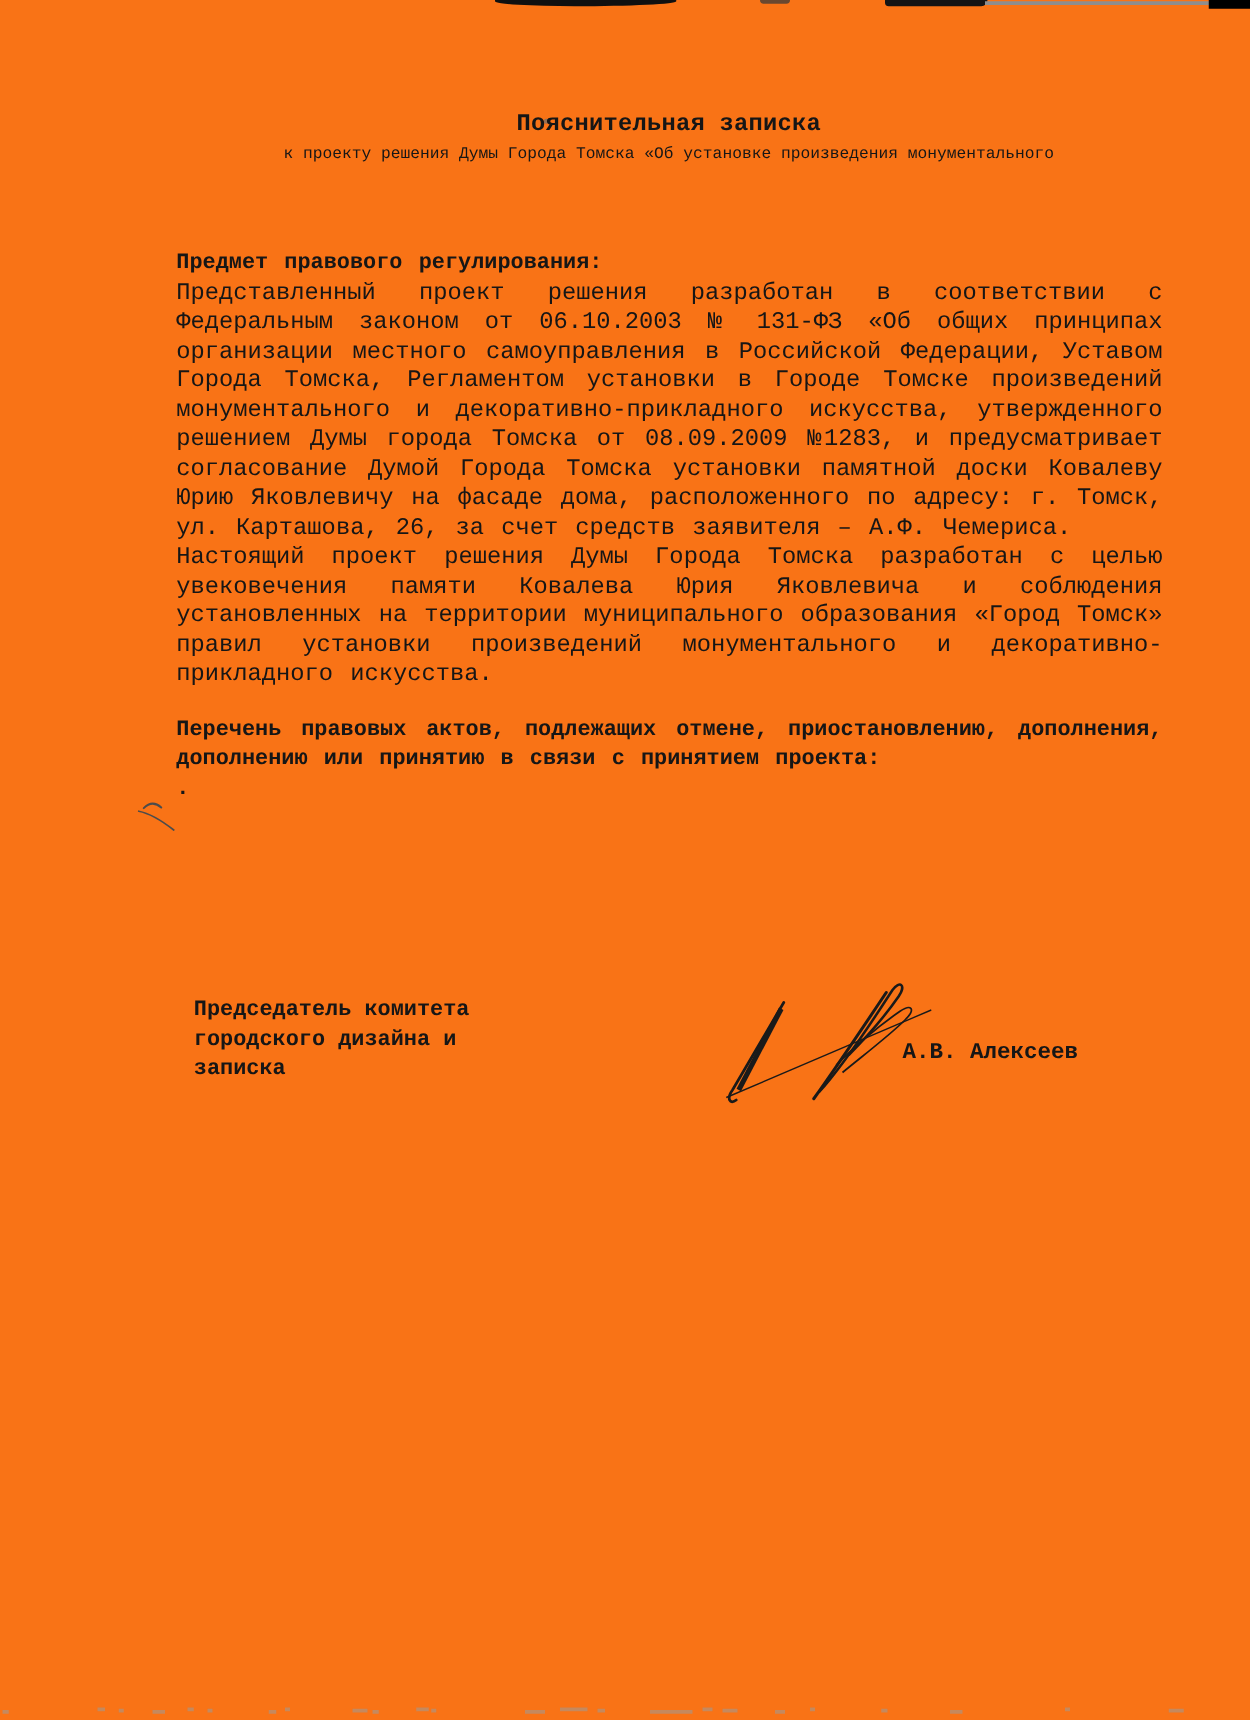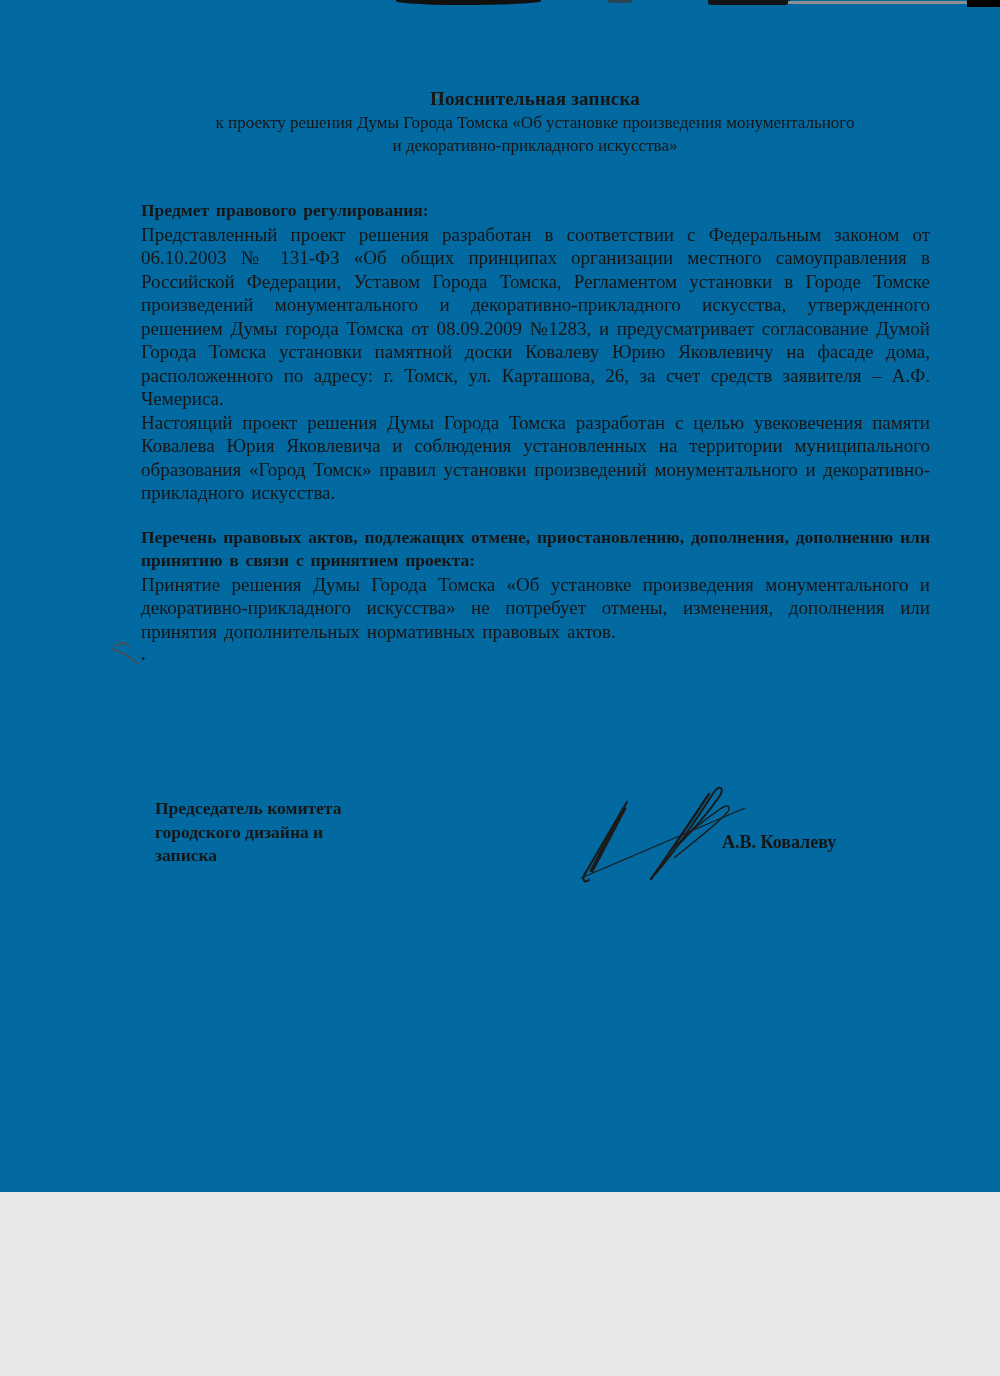--- a/index.html
+++ b/index.html
@@ -1,38 +1,38 @@
 <!DOCTYPE html>
 <html lang="ru"><head>
 <meta charset="utf-8">
 <style>
   html,body{margin:0;padding:0;background:#e8e8e8;}
   .page{
     position:relative;
-    width:1000px;height:1192px;
+    width:1000px;height:1376px;
     margin:0 auto;
-    background:#0369a1;
-    font-family:Liberation Serif, serif;
+    background:#f97316;
+    font-family:Liberation Mono, monospace;
     color:#161616;
     overflow:hidden;
   }
   
   .header{
     position:absolute;left:140px;top:87px;width:790px;
     text-align:center;
   }
   .doc-title{
     margin:0;
     font-size:19px;font-weight:bold;
     line-height:24px;
     letter-spacing:.2px;
   }
   .doc-subtitle{
     margin:0;
-    font-size:17px;font-weight:normal;
+    font-size:13px;font-weight:normal;
     line-height:23px;
   }
   
   .content{
     position:absolute;left:141px;top:199px;width:789px;
   }
   .sec-heading{
     margin:0;
     font-size:17.5px;font-weight:bold;
     line-height:23.5px;
@@ -83,31 +83,29 @@
   <div class="art top-blob1"></div>
   <div class="art top-blob2"></div>
   <div class="art top-blob3"></div>
   <div class="art top-grayline"></div>
   <div class="art top-corner"></div>
   <div class="art title-dot"></div>
 
   <div class="header">
     <h1 class="doc-title">Пояснительная записка</h1>
     <p class="doc-subtitle">к проекту решения Думы Города Томска «Об установке  произведения монументального</p>
-    <p class="doc-subtitle">и декоративно-прикладного искусства»</p>
   </div>
 
   <div class="content">
     <h2 class="sec-heading">Предмет правового регулирования:</h2>
     <p class="sec-body">Представленный проект решения разработан в соответствии с Федеральным законом от 06.10.2003 № 131-ФЗ «Об общих принципах организации местного самоуправления в Российской Федерации, Уставом Города Томска, Регламентом установки в Городе Томске произведений монументального и декоративно-прикладного искусства, утвержденного решением Думы города Томска от 08.09.2009 №1283, и предусматривает согласование Думой Города Томска установки памятной доски Ковалеву Юрию Яковлевичу на фасаде дома, расположенного по адресу: г. Томск, ул. Карташова, 26, за счет средств заявителя – А.Ф. Чемериса.</p>
 
     <p class="sec-body">Настоящий проект решения Думы Города Томска разработан с целью увековечения памяти Ковалева Юрия Яковлевича и соблюдения установленных на территории муниципального образования «Город Томск» правил установки произведений монументального и декоративно-прикладного искусства.</p>
 
     <h2 class="sec-heading gap">Перечень правовых актов, подлежащих отмене, приостановлению, дополнения, дополнению или принятию в связи с принятием проекта:</h2>
-    <p class="sec-body">Принятие решения Думы Города Томска «Об установке  произведения монументального и декоративно-прикладного искусства» не потребует отмены, изменения, дополнения или принятия дополнительных нормативных правовых актов.</p>
 
     <p class="stray-period">.</p>
   </div>
 
   <svg class="art margin-tick" width="40" height="30" viewBox="0 0 40 30">
     <path d="M23 8 C18 3.5, 13 4.5, 9 8.5" fill="none" stroke="#4c4c4c" stroke-width="1.6" stroke-linecap="round"></path>
     <path d="M5 11 C13 12.5, 24 19, 33 26" fill="none" stroke="#4c4c4c" stroke-width="1.4" stroke-linecap="round"></path>
   </svg>
 
   <p class="sig-role">
@@ -121,21 +119,21 @@
     <path d="M16 100 C11 104, 8 99, 13 92 L54 22" fill="none" stroke="#1a1a1a" stroke-width="2.2" stroke-linecap="round"></path>
     <path d="M18 92 L52 27" fill="none" stroke="#1a1a1a" stroke-width="4"></path>
 
     <path d="M8 98 L172 28" fill="none" stroke="#1a1a1a" stroke-width="1.1"></path>
 
     <path d="M78 99 C96 74, 120 38, 136 14" fill="none" stroke="#1a1a1a" stroke-width="2.4" stroke-linecap="round"></path>
     <path d="M82 94 C104 70, 128 32, 141 12 C147 4, 152 8, 146 17 C137 30, 120 50, 106 64" fill="none" stroke="#1a1a1a" stroke-width="2"></path>
     <path d="M96 72 C114 54, 134 38, 147 29 C156 23, 160 27, 151 36 C139 48, 118 64, 101 78" fill="none" stroke="#1a1a1a" stroke-width="1.4"></path>
   </svg>
 
-  <p class="sig-name">А.В. Ковалеву</p>
+  <p class="sig-name">А.В. Алексеев</p>
 
   <div id="bottom-specks">
       <div class="art speck" style="left: 78px; top: 1366px; width: 6px;"></div>
       <div class="art speck" style="left: 95px; top: 1367px; width: 4px;"></div>
       <div class="art speck" style="left: 122px; top: 1368px; width: 10px;"></div>
       <div class="art speck" style="left: 150px; top: 1366px; width: 5px;"></div>
       <div class="art speck" style="left: 166px; top: 1367px; width: 4px;"></div>
       <div class="art speck" style="left: 215px; top: 1368px; width: 6px;"></div>
       <div class="art speck" style="left: 228px; top: 1366px; width: 4px;"></div>
       <div class="art speck" style="left: 282px; top: 1367px; width: 12px;"></div>

